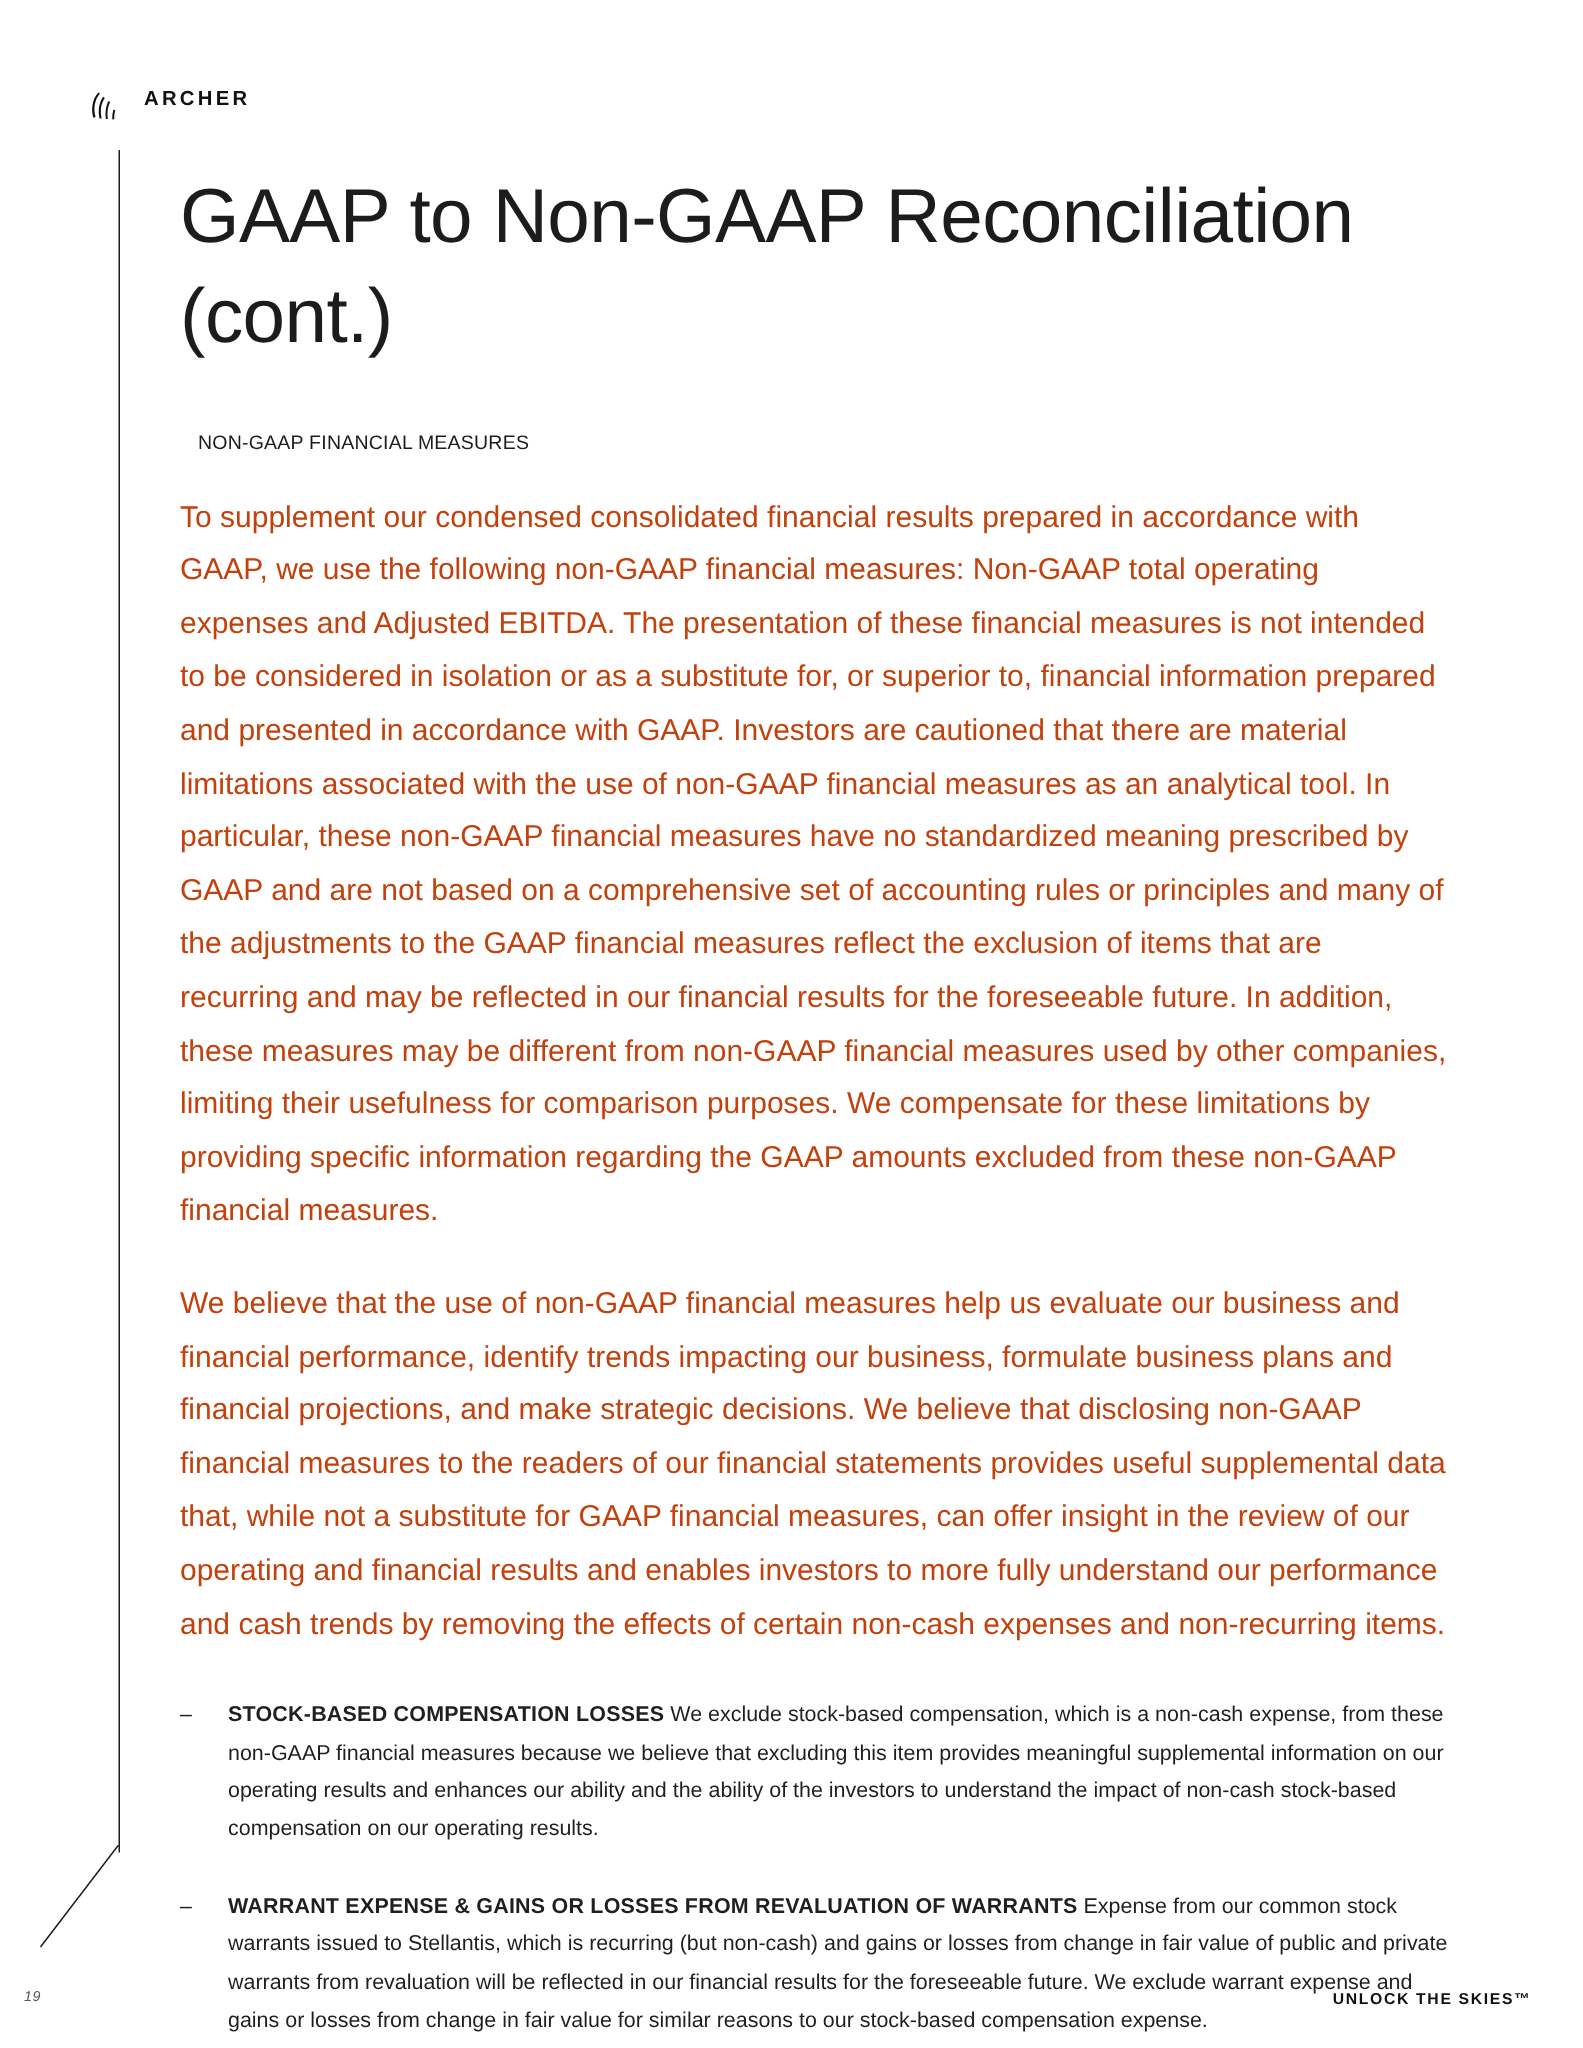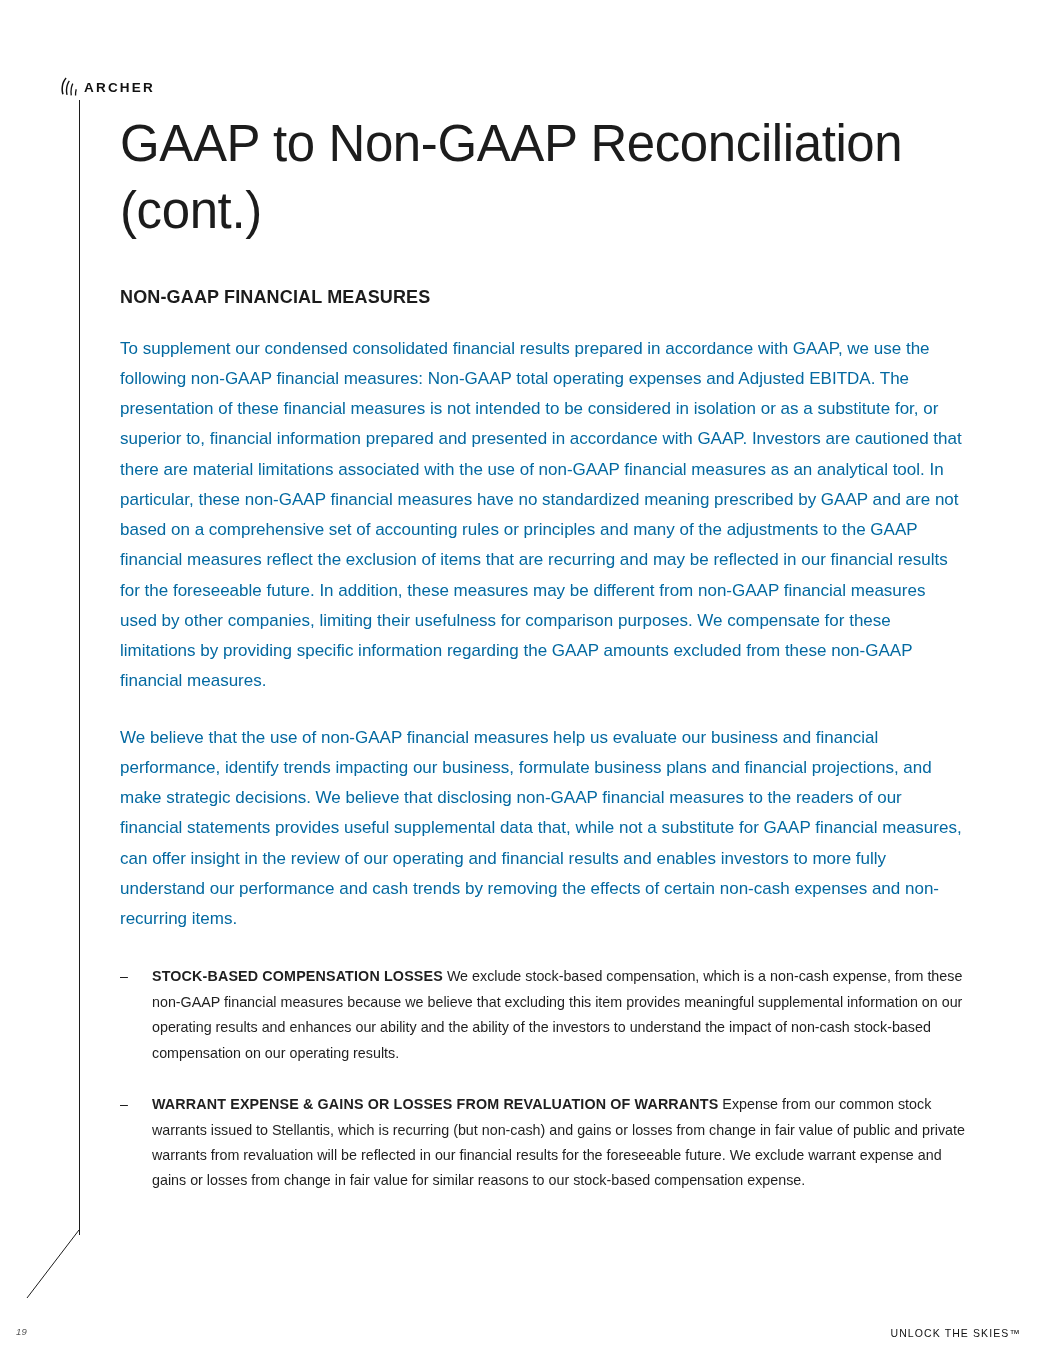--- a/index.html
+++ b/index.html
@@ -15,22 +15,22 @@
     color: #1c1c1c;
     overflow: hidden;
   }
 
   
   .logo-wrap {
     position: absolute;
     top: 58px;
     left: 58px;
     display: flex;
-    align-items: center;
-    margin-top: 16px;
+    align-items: flex-start;
+    gap: 12px;
   }
   .logo-mark {
     width: 26px;
     height: 26px;
     display: block;
   }
   .logo-text {
     font-size: 13.5px;
     font-weight: 700;
     letter-spacing: 2.2px;
@@ -65,32 +65,32 @@
   h1.title {
     margin: 0;
     font-weight: 400;
     font-size: 51px;
     line-height: 1.32;
     letter-spacing: -0.4px;
     color: #1c1c1c;
   }
 
   h2.subhead {
-    margin: 42px 0 0 0;
-    font-size: 18px;
-    font-weight: 700;
+    margin: 42px 0 0 12px;
+    font-size: 13px;
+    font-weight: 400;
     letter-spacing: 0.15px;
     color: #1c1c1c;
   }
 
   p.body {
     margin: 26px 0 0 0;
-    font-size: 17px;
+    font-size: 20px;
     line-height: 1.78;
-    color: #0369a1;
+    color: #c2410c;
   }
 
   ul.bullets {
     margin: 30px 0 0 0;
     padding: 0;
     list-style: none;
   }
   ul.bullets li {
     position: relative;
     padding-left: 32px;
@@ -118,21 +118,21 @@
     font-size: 9.5px;
     color: #555;
     letter-spacing: 0.3px;
     font-style: italic;
   }
   .footer-tag {
     position: absolute;
     right: 34px;
     bottom: 26px;
     font-size: 10.5px;
-    font-weight: 400;
+    font-weight: 700;
     letter-spacing: 1.1px;
     color: #111;
   }
 </style>
 </head>
 <body>
 
 <div class="logo-wrap">
   <span class="logo-mark">
     <svg width="26" height="26" viewBox="0 0 26 26" xmlns="http://www.w3.org/2000/svg">

